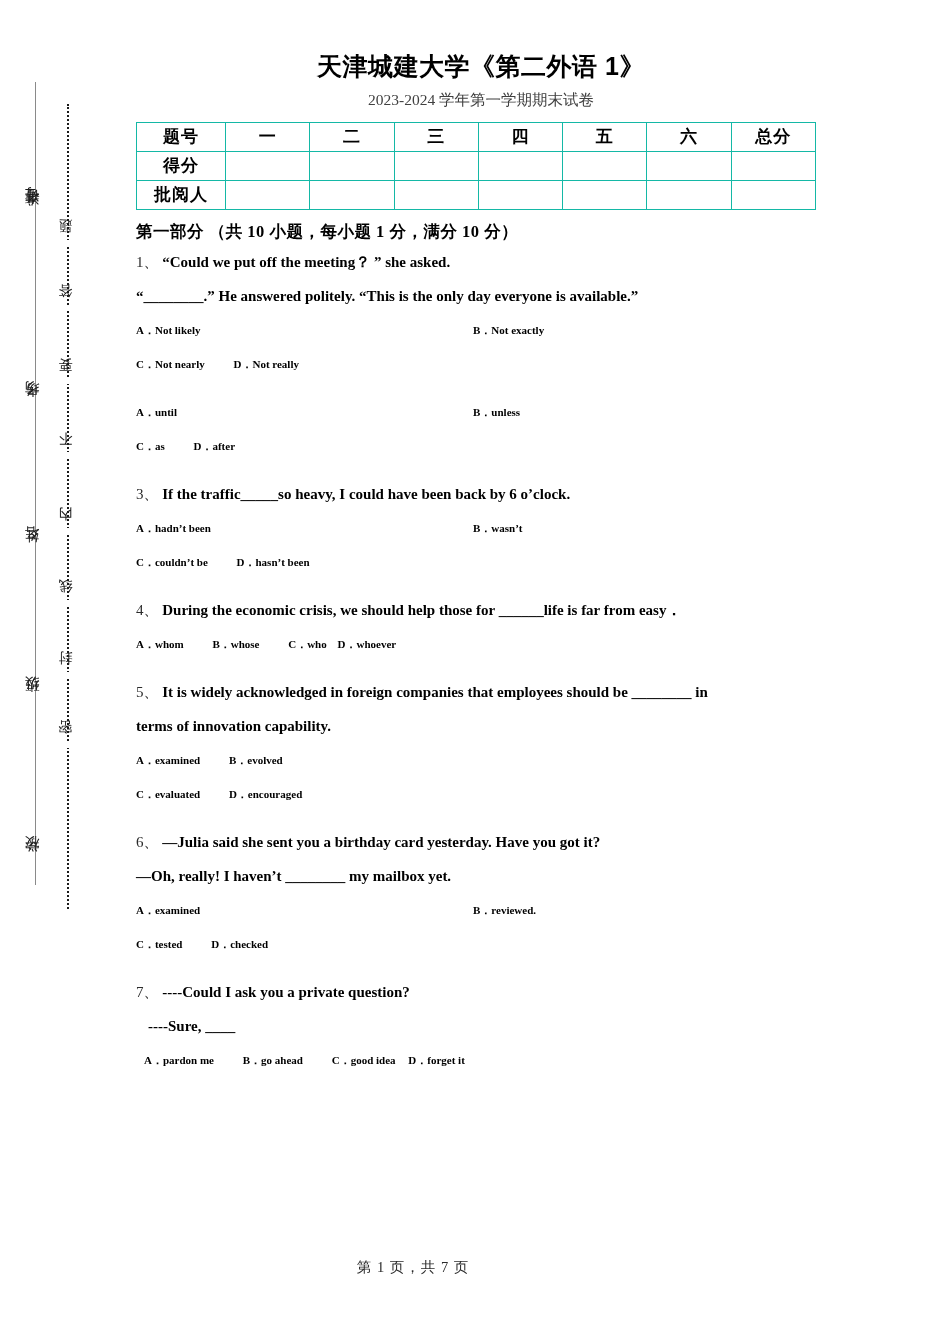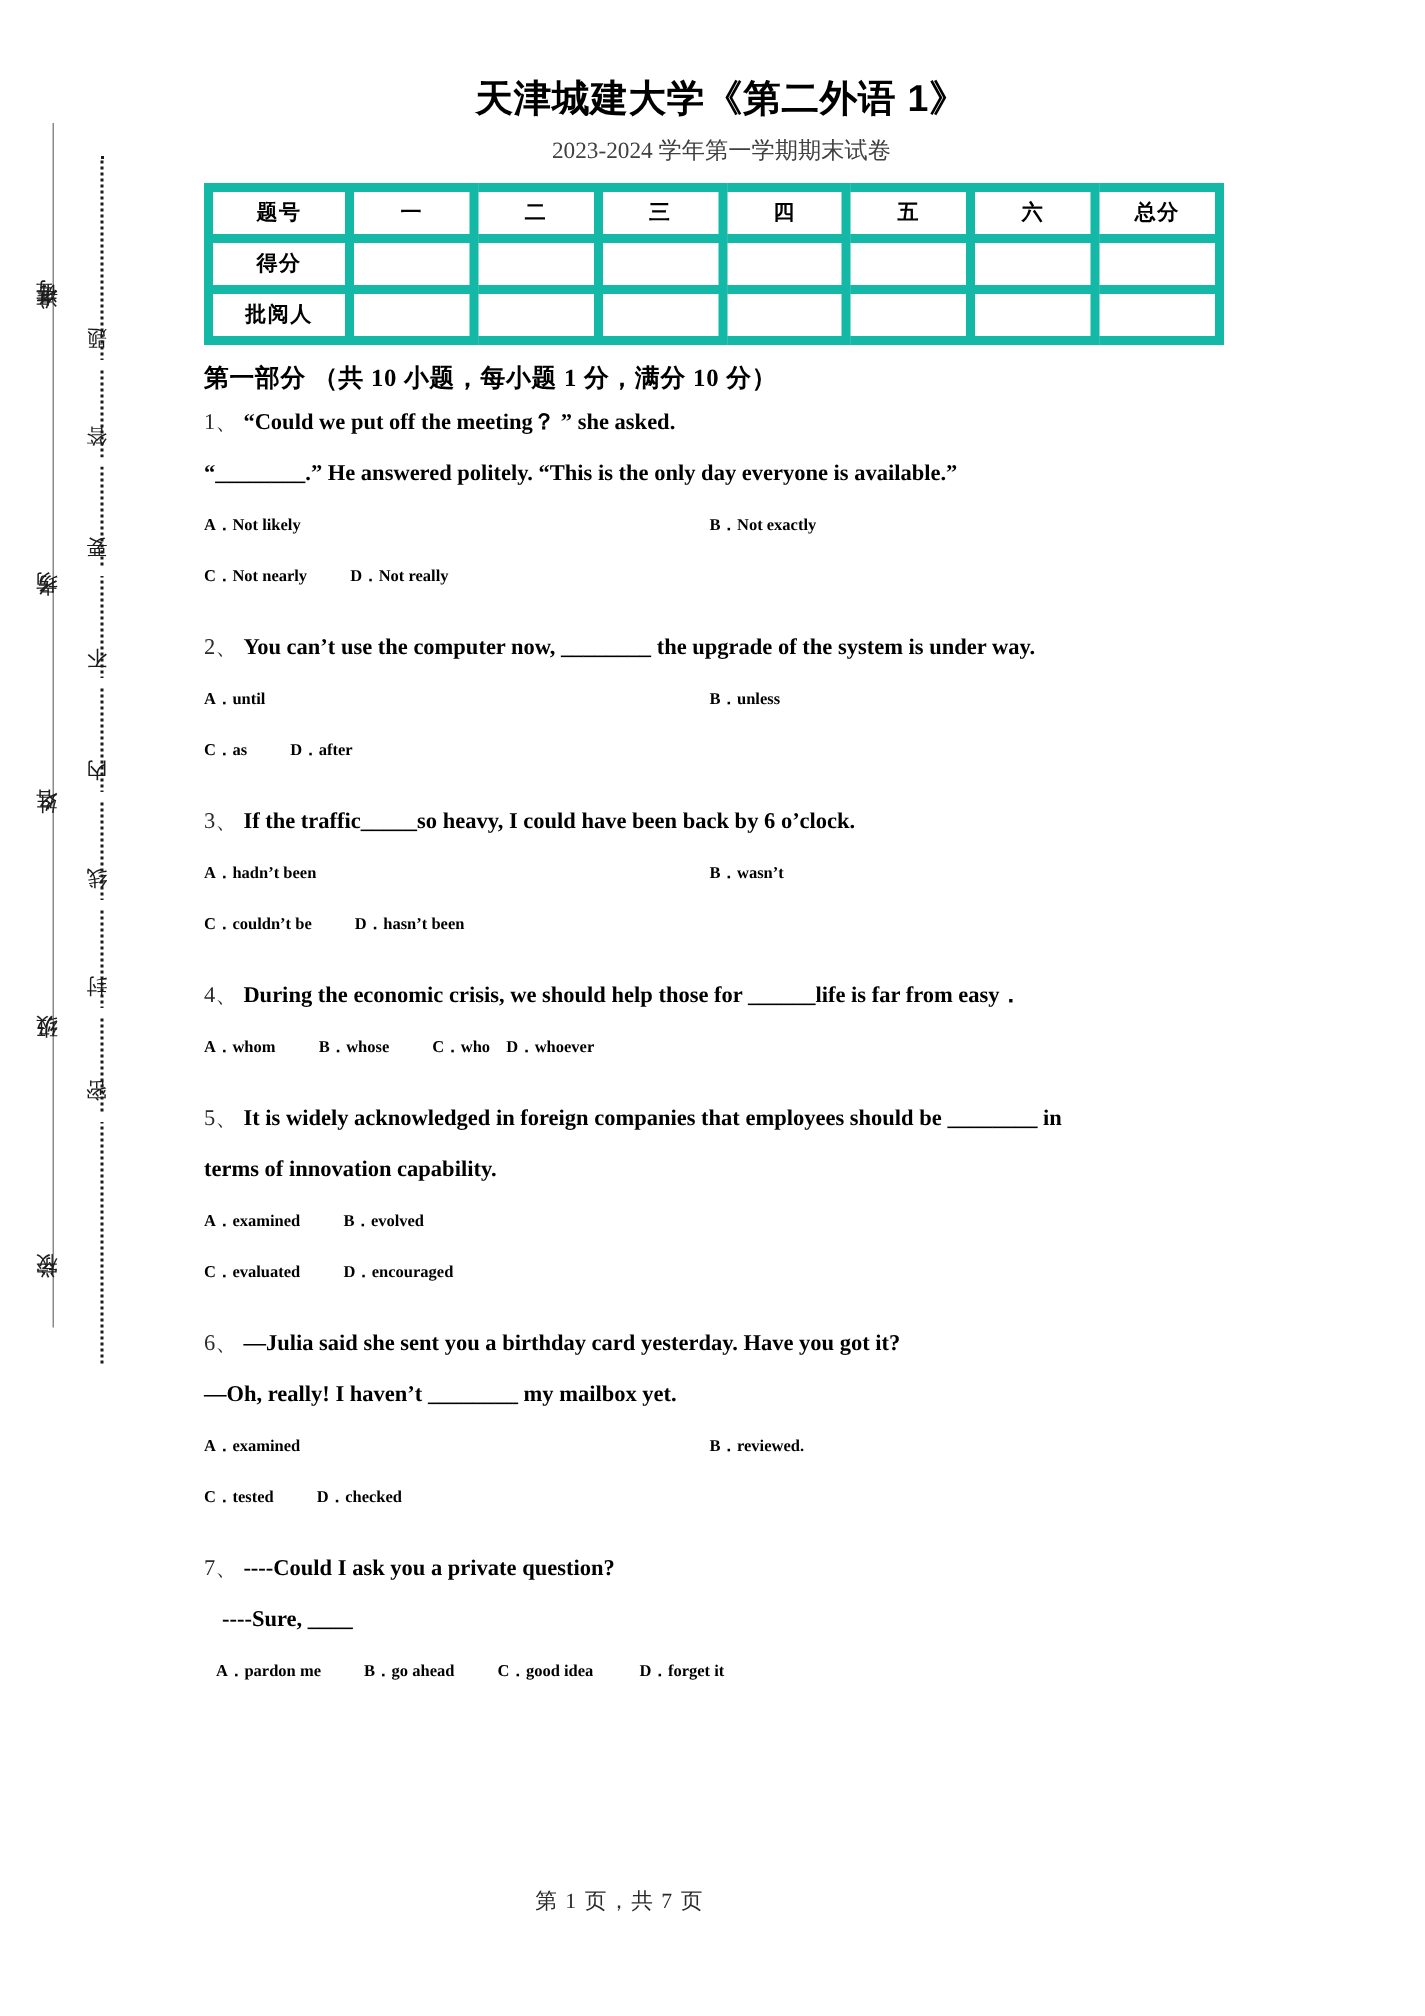--- a/index.html
+++ b/index.html
@@ -91,25 +91,25 @@
   }
 
   
   #score-table {
     border-collapse: collapse;
     width: 680px;
     table-layout: fixed;
     margin-top: 2px;
   }
   #score-table td {
-    border: 6px solid #14b8a6;
+    border: 1px solid #14b8a6;
     height: 26px;
     text-align: center;
     vertical-align: middle;
-    font-size: 14px;
+    font-size: 17px;
     font-family: "Liberation Serif", "DejaVu Serif", serif;
     font-weight: bold;
     letter-spacing: 1px;
   }
   #score-table td.lbl { width: 86px; }
   #score-table td.cell { font-weight: normal; }
 
   
   .section-heading {
     font-size: 16.5px;
@@ -243,24 +243,20 @@
       <span>A．Not likely</span>
       <span class="opt-col2">B．Not exactly</span>
     </div>
     <div class="opt-row">
       <span class="opt-inline">C．Not nearly</span>
       <span>D．Not really</span>
     </div>
   </div>
 
   <div class="question">
-    <div class="q-line">
-      <span class="q-num">2、</span>
-      <span>You can’t use the computer now, ________ the upgrade of the system is under way.</span>
-    </div>
     <div class="opt-row">
       <span>A．until</span>
       <span class="opt-col2">B．unless</span>
     </div>
     <div class="opt-row">
       <span class="opt-inline">C．as</span>
       <span>D．after</span>
     </div>
   </div>
 
@@ -326,20 +322,20 @@
 
   <div class="question">
     <div class="q-line">
       <span class="q-num">7、</span>
       <span>----Could I ask you a private question?</span>
     </div>
     <div class="q-line q-indent">----Sure, ____</div>
     <div class="opt-row opt-pad">
       <span class="opt-inline">A．pardon me</span>
       <span class="opt-inline">B．go ahead</span>
-      <span class="opt-inline" style="margin-right:28px;text-align:right;">C．good idea</span>
+      <span class="opt-inline" style="margin-right:10px;text-align:right;">C．good idea</span>
       <span>D．forget it</span>
     </div>
   </div>
 
 </div>
 
 <div id="page-footer">第 1 页，共 7 页</div>
 
 </body></html>

